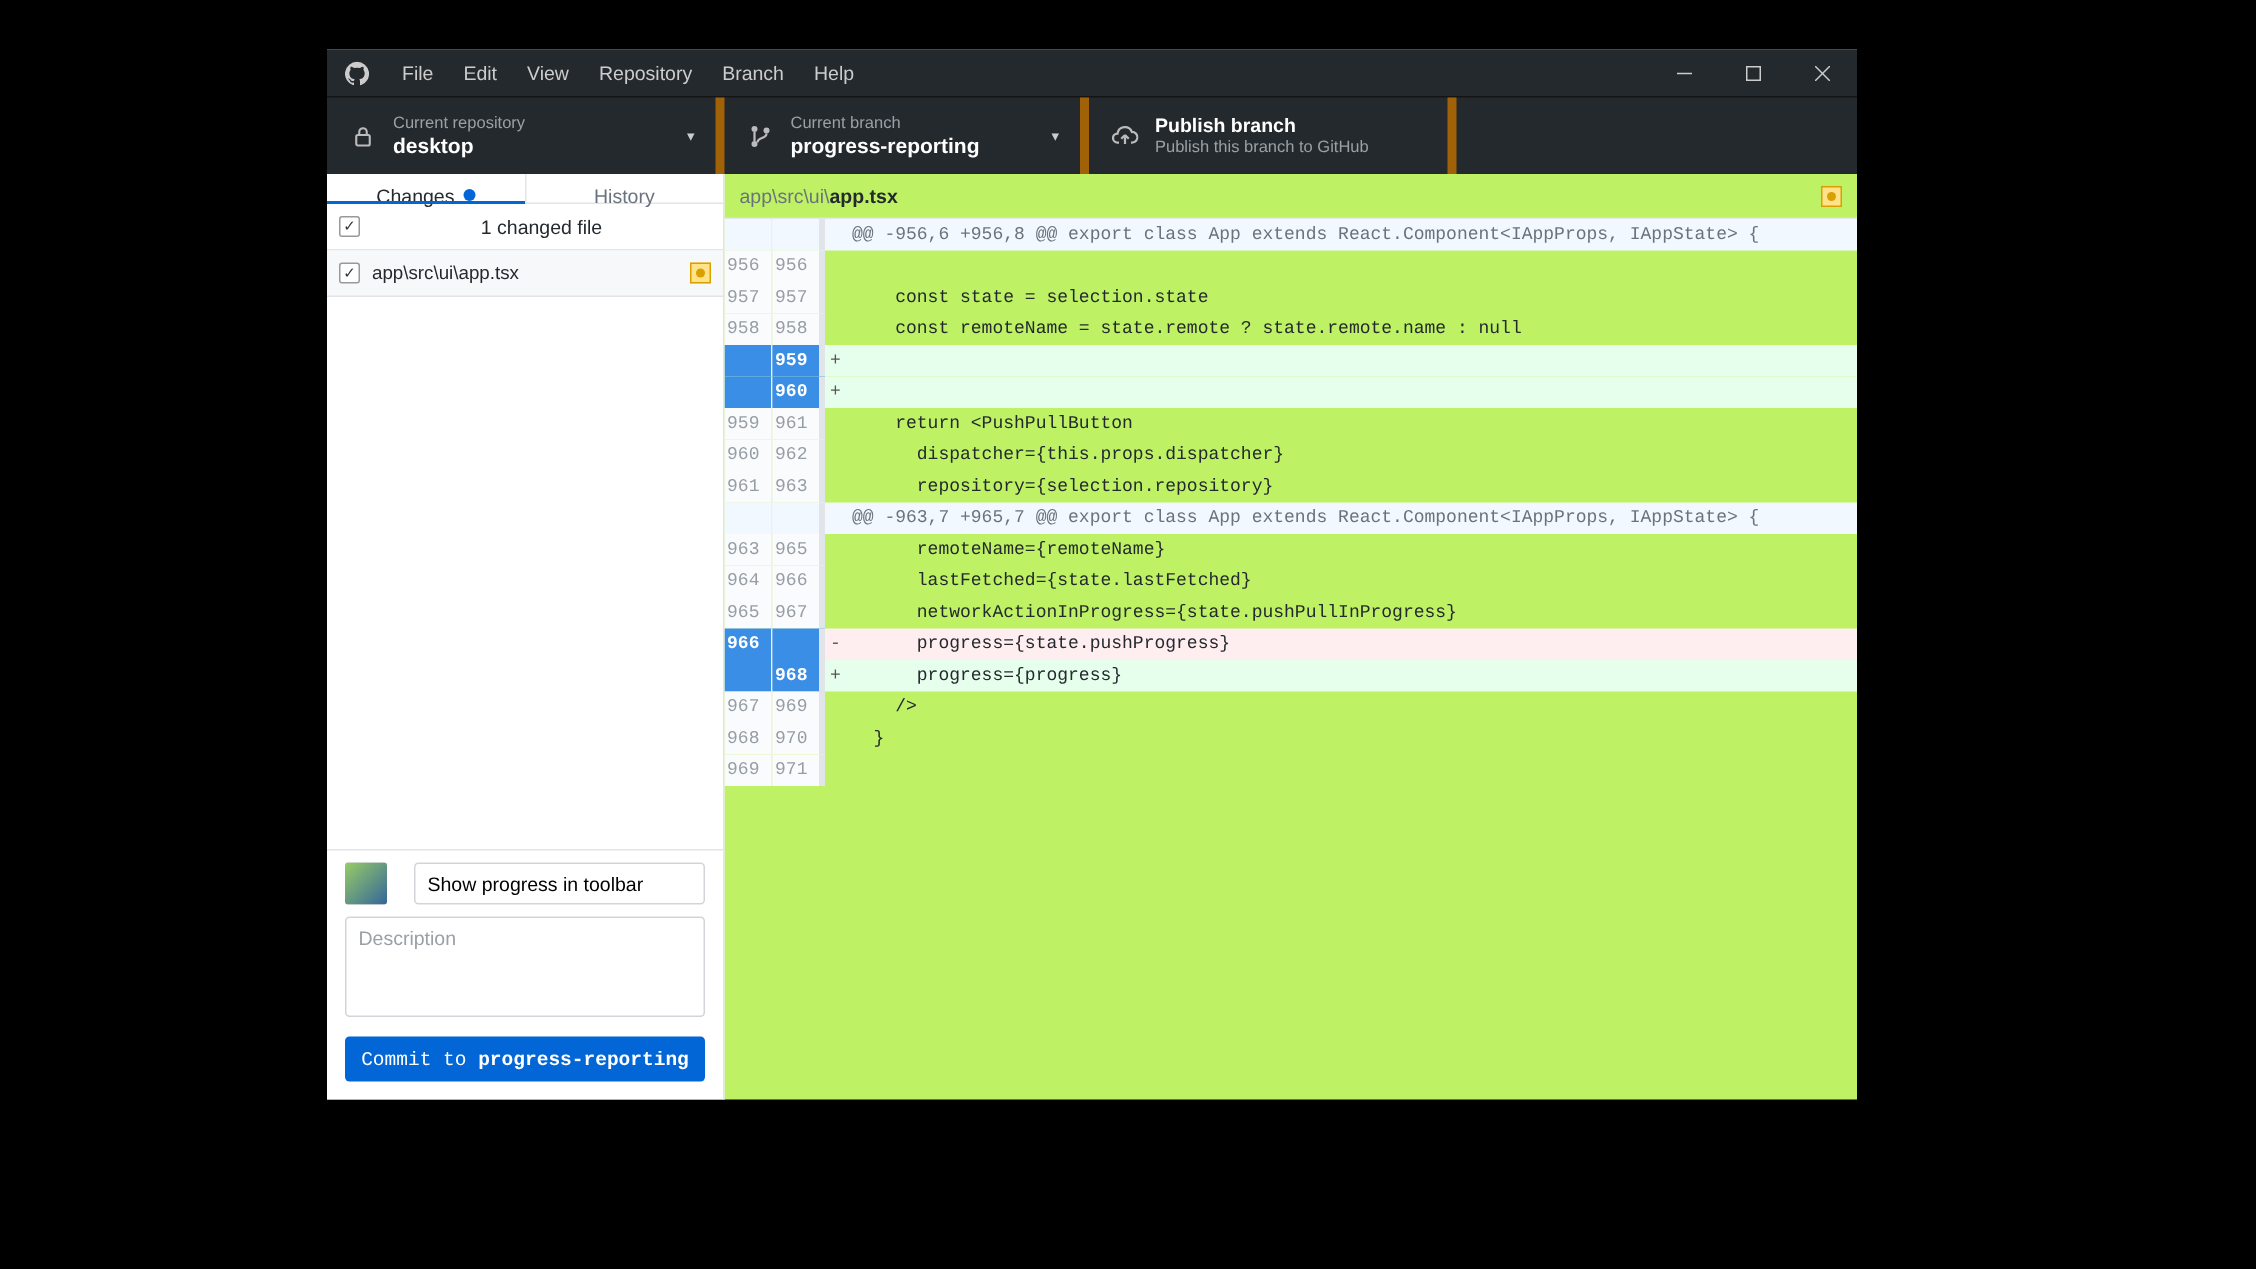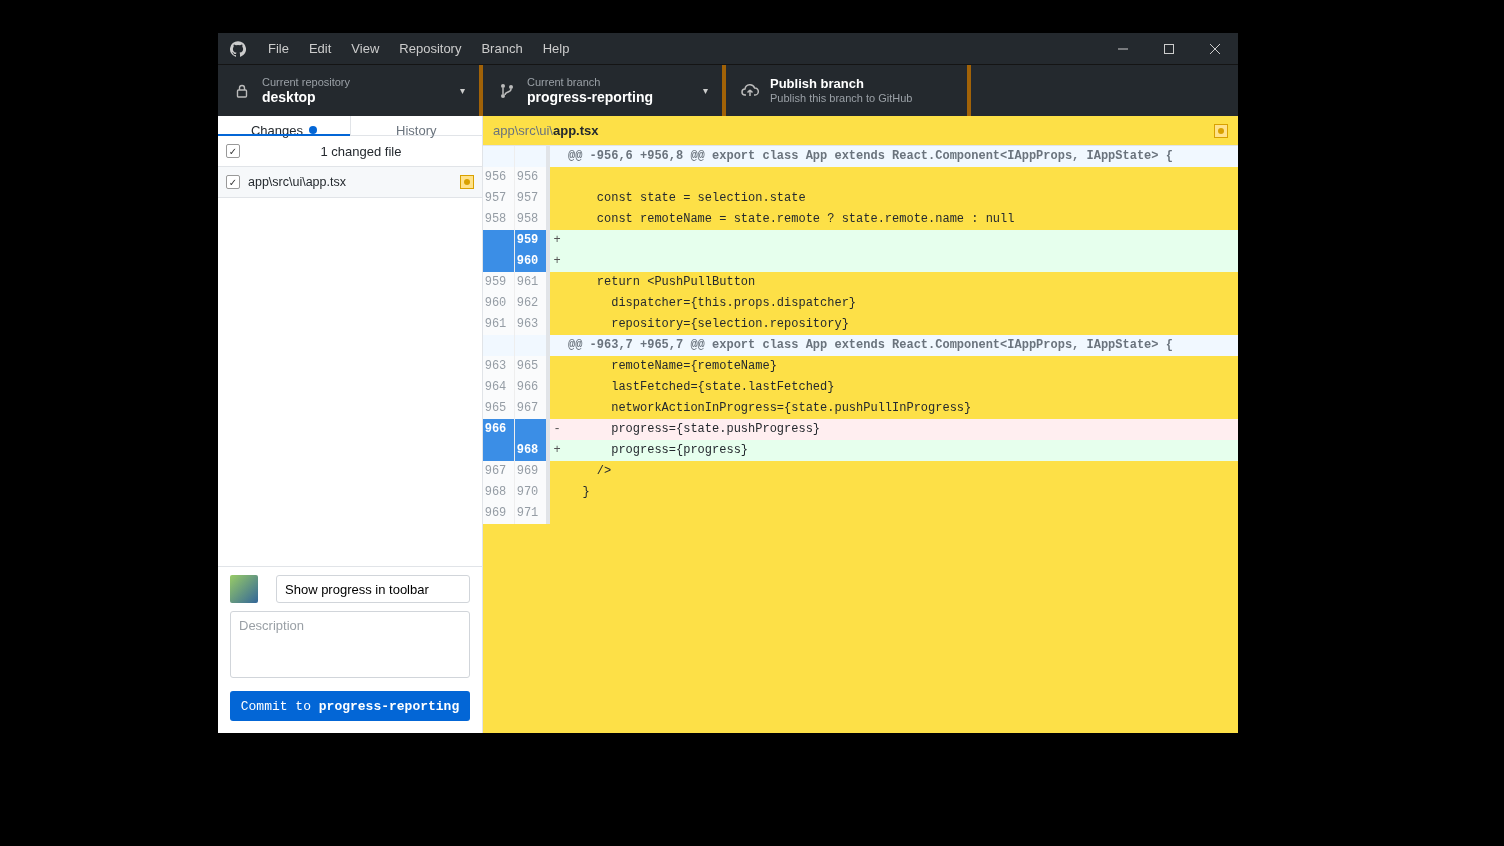--- a/index.html
+++ b/index.html
@@ -11,21 +11,21 @@
     width: 1504px;
     height: 846px;
     position: relative;
   }
   .app-window {
     position: absolute;
     left: 218px;
     top: 33px;
     width: 1020px;
     height: 700px;
-    background: #fde047;
+    background: #bef264;
     display: flex;
     flex-direction: column;
   }
   
   .titlebar {
     height: 31px;
     background: #24292e;
     display: flex;
     align-items: center;
     color: #ccc;
@@ -56,21 +56,21 @@
     height: 52px;
     background: #24292e;
     border-top: 1px solid #141414;
     display: flex;
     color: #fff;
   }
   .tb-cell {
     display: flex;
     align-items: center;
     padding: 0 14px;
-    border-right: 4px solid #a16207;
+    border-right: 6px solid #a16207;
     position: relative;
   }
   .tb-cell.repo { width: 265px; }
   .tb-cell.branch { width: 243px; }
   .tb-cell.publish { width: 245px; }
   .tb-icon { width: 20px; color: #bbb; margin-right: 10px; display:flex; justify-content:center;}
   .tb-text { display: flex; flex-direction: column; line-height: 1.2; }
   .tb-label { font-size: 11px; color: #9aa0a6; }
   .tb-value { font-size: 14px; font-weight: 600; color: #fff; }
   .tb-sub { font-size: 11px; color: #9aa0a6; }
@@ -186,21 +186,21 @@
   }
   .diff-row { display:flex; height:21px; white-space:pre;}
   .gutter {
     width:32px; text-align:center; padding-right:6px;
     color:#959da5; background:#fafbfc; border-right:1px solid #eee;
     user-select:none;
   }
   .gutter.new { border-right:4px solid #e1e4e8; width:35px;}
   .marker { width:14px; text-align:center; color:#555;}
   .code { flex:1; padding-left:4px; color:#24292e;}
-  .hunk { background:#f1f8ff;font-weight:bold;}
+  .hunk { background:#f1f8ff;}
   .hunk .code { color:#6a737d;}
   .hunk .gutter { background:#f1f8ff;}
   .add { background:#e6ffed;}
   .add .gutter { background:#cdffd8 !important; color:#fff;}
   .add .gutter.old { background:#3b8ee6 !important;}
   .add .gutter.new { background:#3b8ee6 !important; color:#fff; font-weight:600;}
   .del { background:#ffeef0;}
   .del .gutter.old { background:#3b8ee6 !important; color:#fff; font-weight:600;}
   .del .gutter.new { background:#3b8ee6 !important;}
   

